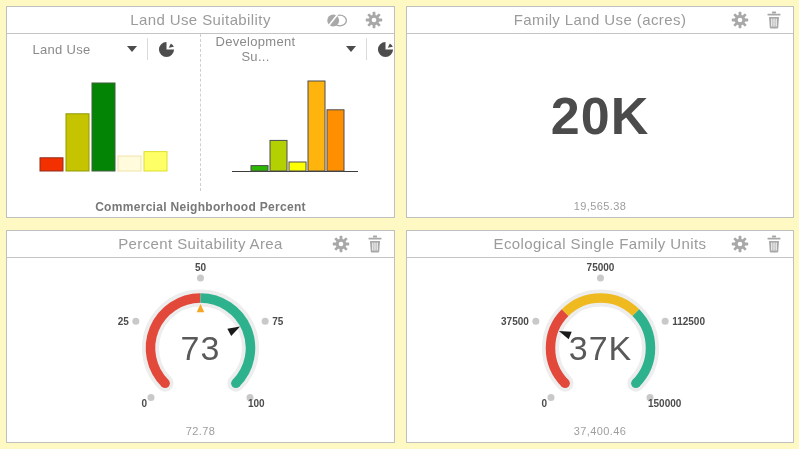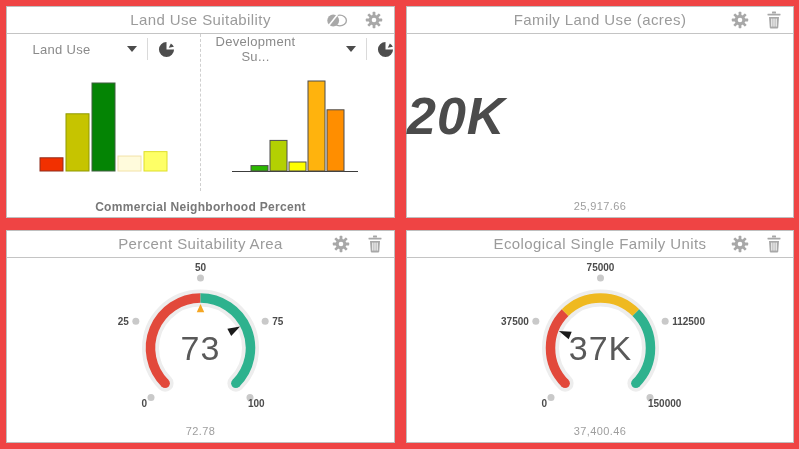--- a/index.html
+++ b/index.html
@@ -1,17 +1,17 @@
 <!DOCTYPE html>
 <html><head>
 <meta charset="utf-8">
 <style>
   html,body{margin:0;padding:0;}
   body{font-family:"Liberation Sans", sans-serif; background:#f3f3f2;}
-  .page{position:relative;width:799px;height:449px;background:#ef4444;overflow:hidden;}
+  .page{position:relative;width:799px;height:449px;background:#fef9c3;overflow:hidden;}
   .panel{position:absolute;background:#fff;border:1px solid #bfbfbf;box-sizing:border-box;}
   .panel-tl{left:6px;top:6px;width:389px;height:212px;}
   .panel-tr{left:406px;top:6px;width:388px;height:212px;}
   .panel-bl{left:6px;top:230px;width:389px;height:213px;}
   .panel-br{left:406px;top:230px;width:388px;height:213px;}
   .phead{position:relative;height:26px;border-bottom:1px solid #c4c4c4;}
   .ptitle{position:absolute;left:0;right:0;top:0;height:26px;line-height:26px;text-align:center;
           font-size:15px;color:#9b9b9b;letter-spacing:.4px;font-weight:400;margin:0;}
   .hicons{position:absolute;right:11px;top:0;height:26px;display:flex;align-items:center;gap:17px;z-index:2;}
   .hicon{display:inline-flex;cursor:pointer;line-height:0;}
@@ -26,21 +26,21 @@
   .dd{display:flex;align-items:center;background:none;border:none;padding:0;cursor:pointer;
       font-family:"Liberation Sans",sans-serif;font-size:13px;color:#8a8a8a;letter-spacing:.3px;gap:24px;}
   .caret{width:0;height:0;border-left:5px solid transparent;border-right:5px solid transparent;
          border-top:6px solid #4c4c4c;display:inline-block;margin-left:12px;}
   .vdiv{width:1px;height:22px;background:#dadada;margin:0 10px;}
   .pieicon{background:none;border:none;padding:0;cursor:pointer;line-height:0;}
   .barsvg{display:block;}
   .wfooter{position:absolute;left:0;right:0;bottom:5px;text-align:center;font-size:12px;
            font-weight:700;color:#787878;letter-spacing:.3px;}
   
-  .bigwrap{display:flex;height:100%;align-items:center;font-style:italic;}
+  .bigwrap{display:flex;height:100%;align-items:center;justify-content:center;}
   .bigval{font-size:52px;font-weight:700;color:#4b4b4b;letter-spacing:1px;margin-top:-22px;}
   .subval{position:absolute;left:0;right:0;bottom:7px;text-align:center;font-size:11px;color:#9e9e9e;letter-spacing:.4px;}
   
   .ticklabel{font-family:"Liberation Sans",sans-serif;font-size:10px;font-weight:700;fill:#4c4c4c;}
   .gaugeval{font-family:"Liberation Sans",sans-serif;font-size:34px;fill:#595959;letter-spacing:1px;}
 </style>
 </head>
 <body>
 
 <div class="page">
@@ -146,21 +146,21 @@
             <rect x="7.45" y="7.6" width="1.1" height="8" fill="#ffffff"></rect>
             <rect x="9.6" y="7.6" width="1.1" height="8" fill="#ffffff"></rect>
           </svg>
         </span>
       </div>
     </header>
     <div class="pbody pbody-top">
       <div class="bigwrap">
         <span class="bigval">20K</span>
       </div>
-      <div class="subval">25,917.66</div>
+      <div class="subval">19,565.38</div>
     </div>
   </section>
 
   <section class="panel panel-bl">
     <header class="phead">
       <h2 class="ptitle">Percent Suitability Area</h2>
       <div class="hicons">
         <span class="hicon">
           <svg width="18" height="18" viewBox="0 0 18 18">
             <g fill="#a8a8a8">

